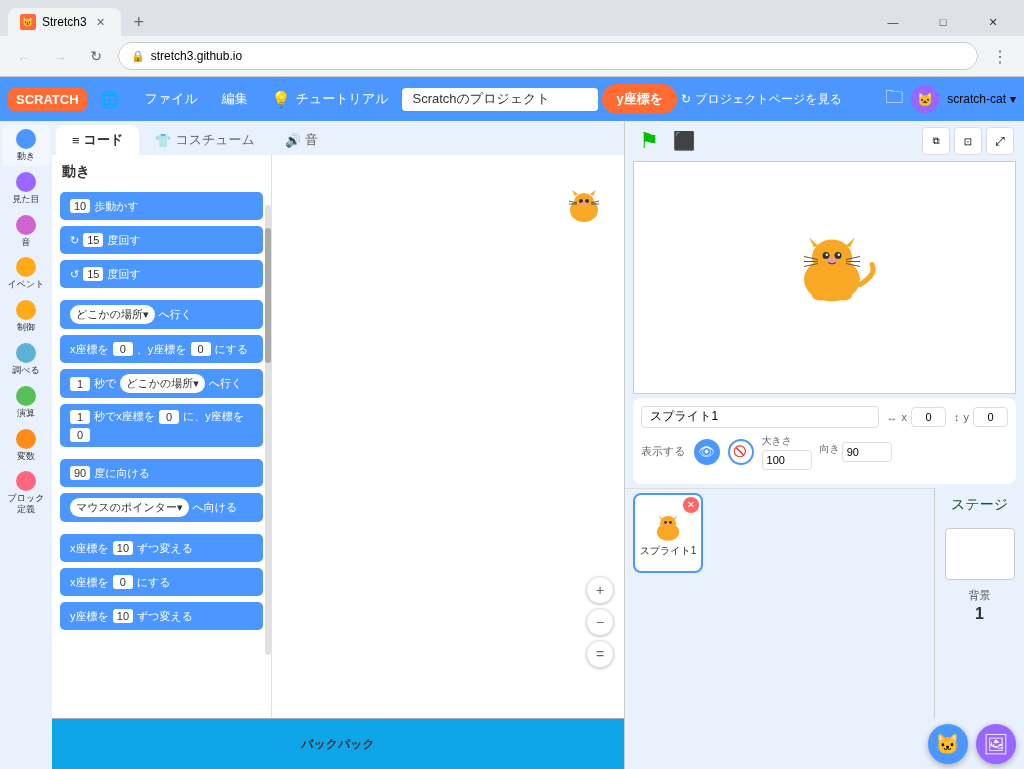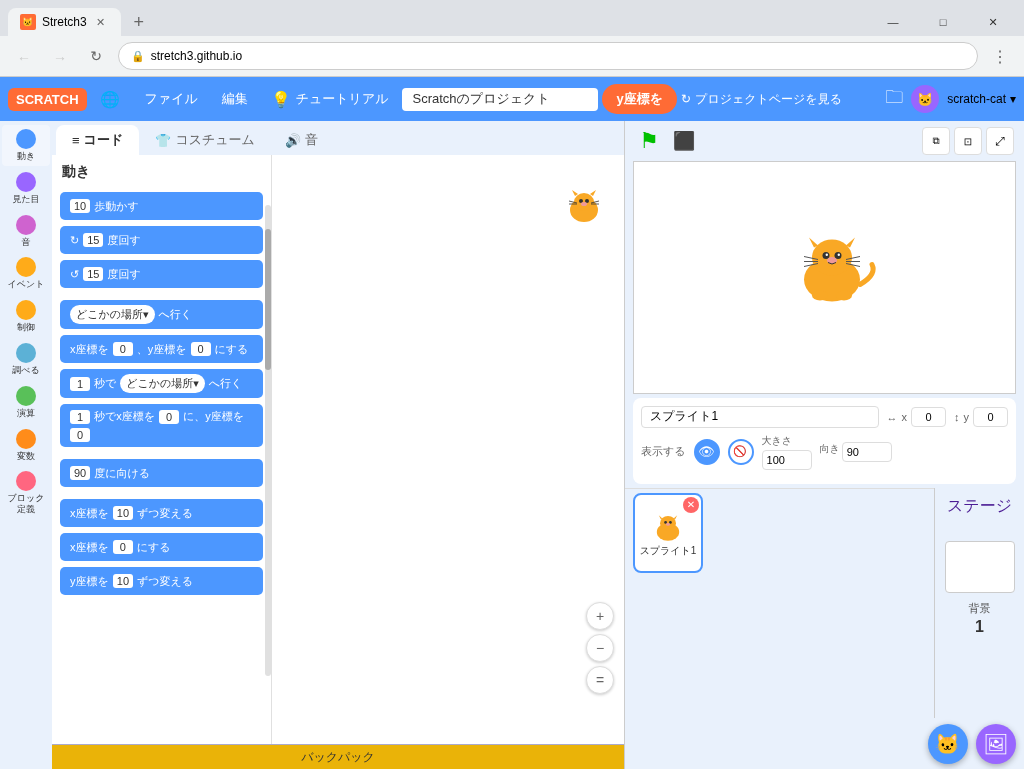--- a/index.html
+++ b/index.html
@@ -101,29 +101,29 @@
     .dir-group { display: flex; flex-direction: row; gap: 2px; }
     
     
     .sprite-list { display: flex; flex-wrap: wrap; gap: 4px; padding: 4px 8px; background: #e9f1fc; flex: 1; border-top: 1px solid #ddd; min-height: 80px; }
     .sprite-item { width: 70px; height: 80px; background: white; border-radius: 8px; border: 2px solid #4c97ff; display: flex; flex-direction: column; align-items: center; justify-content: center; cursor: pointer; position: relative; padding: 4px; }
     .sprite-item-label { font-size: 10px; color: #333; text-align: center; }
     .sprite-delete { position: absolute; top: 2px; right: 2px; width: 16px; height: 16px; background: #ff6666; border-radius: 50%; display: flex; align-items: center; justify-content: center; font-size: 10px; color: white; cursor: pointer; }
     
     
     .stage-right { width: 90px; background: #e9f1fc; display: flex; flex-direction: column; align-items: center; padding: 8px; border-left: 1px solid #ccc; flex-shrink: 0; }
-    .stage-label { font-size: 16px; color: #4c1d95; margin-bottom: 24px; }
+    .stage-label { font-size: 14px; color: #14532d; margin-bottom: 14px; }
     .stage-thumb { width: 70px; height: 52px; background: white; border: 1px solid #ccc; border-radius: 4px; margin-bottom: 8px; }
     .stage-bg-label { font-size: 11px; color: #555; margin-bottom: 2px; }
     .stage-bg-count { font-size: 16px; font-weight: bold; color: #333; }
     .cat-add-btn { width: 40px; height: 40px; border-radius: 50%; background: #4c97ff; display: flex; align-items: center; justify-content: center; cursor: pointer; font-size: 20px; color: white; box-shadow: 0 2px 6px rgba(0,0,0,0.3); }
     .stage-add-btn { width: 40px; height: 40px; border-radius: 50%; background: #9966ff; display: flex; align-items: center; justify-content: center; cursor: pointer; font-size: 20px; color: white; box-shadow: 0 2px 6px rgba(0,0,0,0.3); }
     
     
-    .backpack-bar { background: #eab308; text-align: center; padding: 4px; font-size: 12px; color: #333; cursor: pointer; border-top: 1px solid #aac; }
+    .backpack-bar { background: #0ea5e9; text-align: center; padding: 17px; font-size: 12px; color: #333; cursor: pointer; border-top: 1px solid #aac; font-weight: bold; }
     .workspace-cat-svg { width: 50px; height: 50px; }
   </style>
 </head>
 <body>
 
 <div class="browser-chrome">
   <div class="tab-bar">
     <div class="tab">
       <div class="tab-favicon">🐱</div>
       <span>Stretch3</span>
@@ -295,20 +295,24 @@
             <span class="block-input">0</span>
           </div>
 
           <div style="height:6px;"></div>
 
           <div class="block block-blue">
             <span class="block-input">90</span>
             <span>度に向ける</span>
           </div>
 
+          <div class="block block-blue">
+            <span class="block-dropdown">マウスのポインター▾</span>
+            <span>へ向ける</span>
+          </div>
 
           <div style="height:6px;"></div>
 
           <div class="block block-blue">
             <span>x座標を</span>
             <span class="block-input">10</span>
             <span>ずつ変える</span>
           </div>
 
           <div class="block block-blue">

